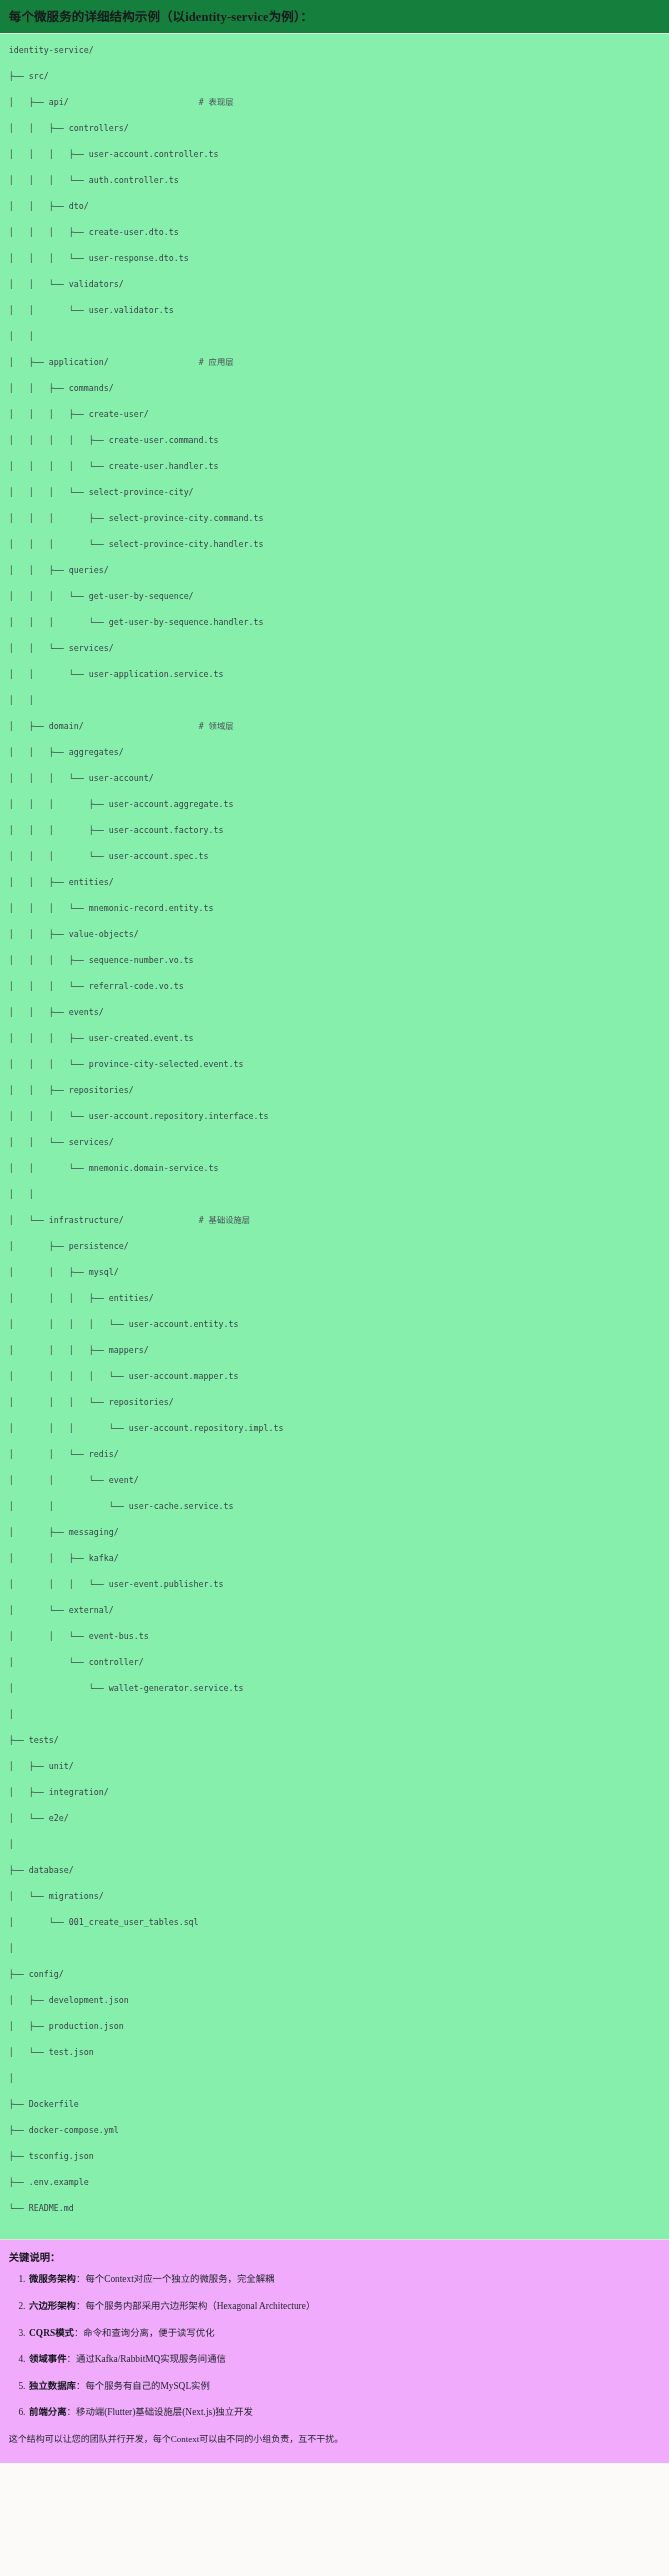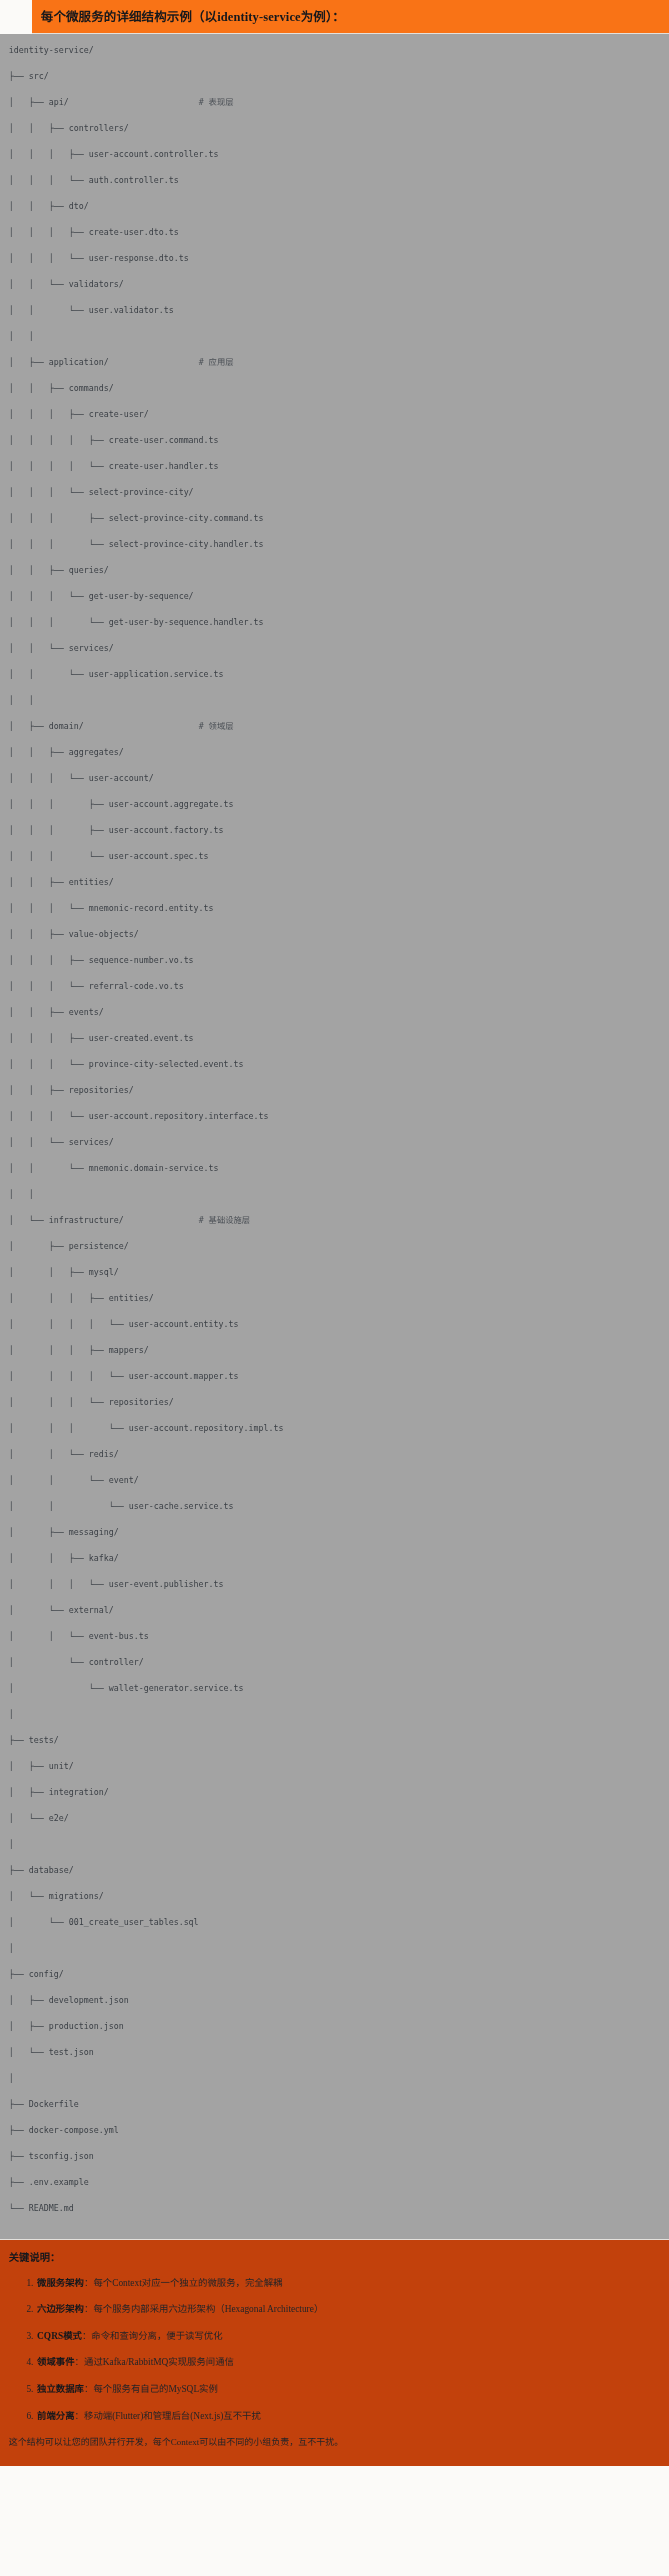--- a/index.html
+++ b/index.html
@@ -9,66 +9,65 @@
     background:#fbfaf8;
     font-family:"Liberation Serif", serif;
     color:#1f2328;
   }
   .page{width:669px;box-sizing:border-box;}
 
   
   .title-block{
     padding:8.8px 8.8px 7.5px 8.8px;
     border-bottom:0.6px solid #e3e1dd;
-    background:#f97316;
-    margin-left:32px;
+    background:#15803d;
   }
   .title{
     font-family:"Liberation Serif", serif;
     font-weight:bold;
     font-size:12.5px;
     line-height:1.3;
     letter-spacing:0.1px;
     color:#16181c;
     margin:0;
   }
 
   
   .tree-block{
     padding:10px 8.8px 11.3px 8.8px;
-    background:#a3a3a3;
+    background:#86efac;
     border-bottom:0.6px solid #e3e1dd;
   }
   pre.tree{
     margin:0;
     font-family:"DejaVu Sans Mono","Liberation Mono",monospace;
     font-size:8.3px;
     line-height:13px;
     color:#3a3f45;
     white-space:pre;
     letter-spacing:0px;
     tab-size:4;
   }
   .tree .row{display:block;white-space:pre;}
   .tree .cmt{color:#4a4f55;}
 
   
   .notes-block{
     padding:8.8px 8.8px 5px 8.8px;
-    background:#c2410c;
+    background:#f0abfc;
   }
   .notes-head{
     font-family:"Liberation Serif", serif;
     font-weight:bold;
     font-size:10.3px;
     color:#16181c;
     margin:0 0 8.8px 0;
   }
   ol.notes{
-    margin:12px;
+    margin:4px;
     padding:0 0 0 15px;
     list-style:decimal;
     font-size:9.4px;
     line-height:1.55;
     color:#1f2328;
   }
   ol.notes li{margin:0 0 12px 0;padding-left:1.3px;}
   ol.notes li b{font-weight:bold;color:#16181c;}
   .footer-note{
     margin:11px 0 0 0;
@@ -176,19 +175,19 @@
   </div>
 
   <div class="notes-block">
     <div class="notes-head">关键说明：</div>
     <ol class="notes" id="notes-ol">
         <li><b>微服务架构</b><span>：</span><span>每个Context对应一个独立的微服务，完全解耦</span></li>
         <li><b>六边形架构</b><span>：</span><span>每个服务内部采用六边形架构（Hexagonal Architecture）</span></li>
         <li><b>CQRS模式</b><span>：</span><span>命令和查询分离，便于读写优化</span></li>
         <li><b>领域事件</b><span>：</span><span>通过Kafka/RabbitMQ实现服务间通信</span></li>
         <li><b>独立数据库</b><span>：</span><span>每个服务有自己的MySQL实例</span></li>
-        <li><b>前端分离</b><span>：</span><span>移动端(Flutter)和管理后台(Next.js)互不干扰</span></li>
+        <li><b>前端分离</b><span>：</span><span>移动端(Flutter)基础设施层(Next.js)独立开发</span></li>
       </ol>
     <p class="footer-note">这个结构可以让您的团队并行开发，每个Context可以由不同的小组负责，互不干扰。</p>
   </div>
 
 </div>
 
 
 </body></html>

